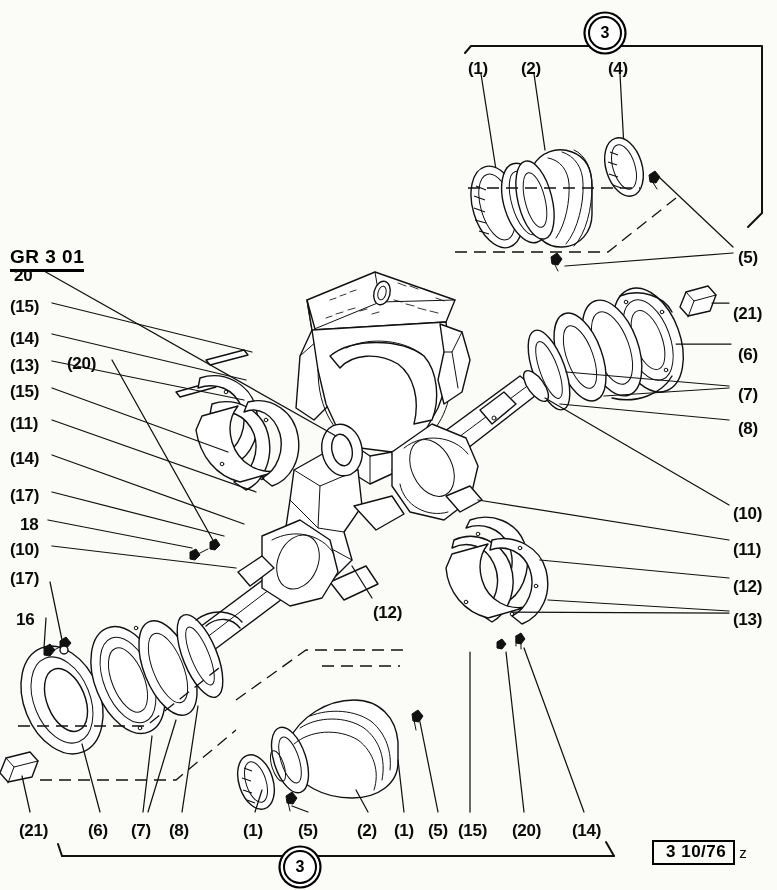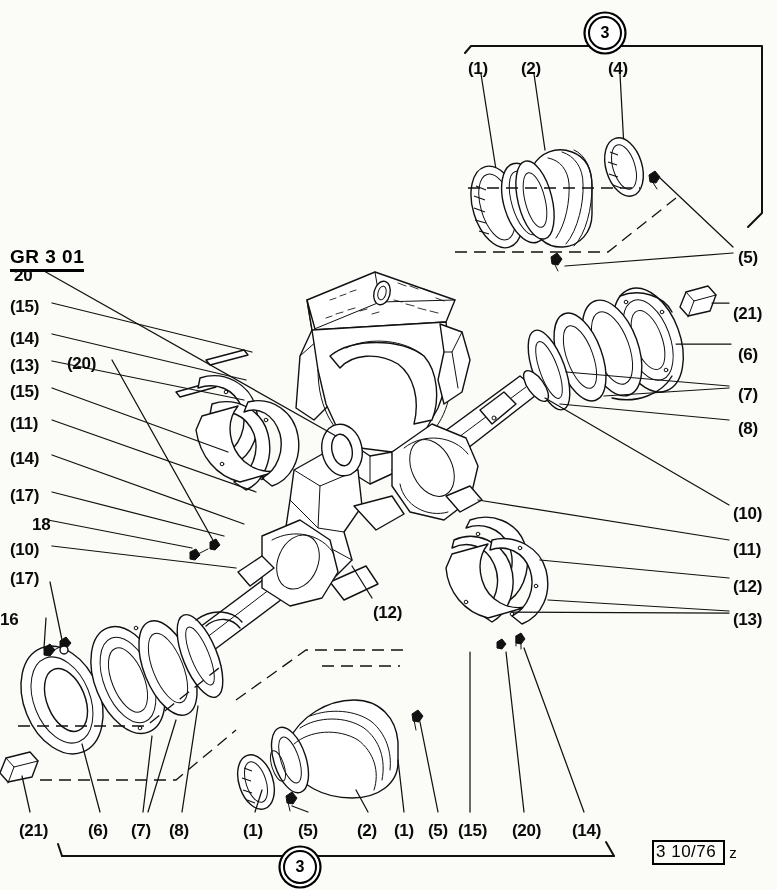--- a/index.html
+++ b/index.html
@@ -7,22 +7,22 @@
        font-family:"Liberation Sans",sans-serif;color:#000;
        background:#fbfbf8;}
   #sheet{position:absolute;inset:0;width:777px;height:890px;}
   svg{position:absolute;left:0;top:0;width:777px;height:890px;overflow:visible;}
   .lbl{position:absolute;font-family:"Liberation Sans",sans-serif;
        font-weight:700;font-size:17px;line-height:17px;white-space:nowrap;
        letter-spacing:-0.3px;color:#0b0b0b;}
   #hdr{position:absolute;left:10px;top:208px;font-size:19px;font-weight:700;
        letter-spacing:0.5px;border-bottom:3px solid #000;padding-bottom:1px;margin-top:38px;}
   #stamp{position:absolute;left:652px;top:840px;display:flex;align-items:center;gap:4px;}
-  #stampbox{border:2.5px solid #000;padding:1px 7px 2px 2px;font-size:17px;
-            font-weight:400;letter-spacing:0.5px;line-height:18px;}
+  #stampbox{border:2.5px solid #000;padding:1px 7px 2px 12px;font-size:17px;
+            font-weight:700;letter-spacing:0.5px;line-height:18px;}
   #stampz{font-size:15px;font-weight:400;}
   .c3{position:absolute;width:30px;height:30px;border-radius:50%;
       border:2.2px solid #000;box-shadow:0 0 0 2.4px #fff,0 0 0 4.6px #000;
       display:flex;align-items:center;justify-content:center;
       font-size:16px;font-weight:700;background:#fff;}
 </style>
 </head>
 <body>
 
 <div id="sheet">
@@ -379,24 +379,24 @@
 
   <div class="lbl" style="left:14px;top:267px;">20</div>
   <div class="lbl" style="left:10px;top:298px;">(15)</div>
   <div class="lbl" style="left:10px;top:330px;">(14)</div>
   <div class="lbl" style="left:10px;top:357px;">(13)</div>
   <div class="lbl" style="left:67px;top:355px;">(20)</div>
   <div class="lbl" style="left:10px;top:383px;">(15)</div>
   <div class="lbl" style="left:10px;top:415px;">(11)</div>
   <div class="lbl" style="left:10px;top:450px;">(14)</div>
   <div class="lbl" style="left:10px;top:487px;">(17)</div>
-  <div class="lbl" style="left:32px;top:516px;text-align:center;">18</div>
+  <div class="lbl" style="left:20px;top:516px;text-align:center;">18</div>
   <div class="lbl" style="left:10px;top:541px;">(10)</div>
   <div class="lbl" style="left:10px;top:570px;">(17)</div>
-  <div class="lbl" style="left:0;top:611px;">16</div>
+  <div class="lbl" style="left:16px;top:611px;">16</div>
 
   <div class="lbl" style="left:738px;top:249px;">(5)</div>
   <div class="lbl" style="left:733px;top:305px;">(21)</div>
   <div class="lbl" style="left:738px;top:346px;">(6)</div>
   <div class="lbl" style="left:738px;top:386px;">(7)</div>
   <div class="lbl" style="left:738px;top:420px;">(8)</div>
   <div class="lbl" style="left:733px;top:505px;">(10)</div>
   <div class="lbl" style="left:733px;top:541px;">(11)</div>
   <div class="lbl" style="left:733px;top:578px;">(12)</div>
   <div class="lbl" style="left:733px;top:611px;">(13)</div>

